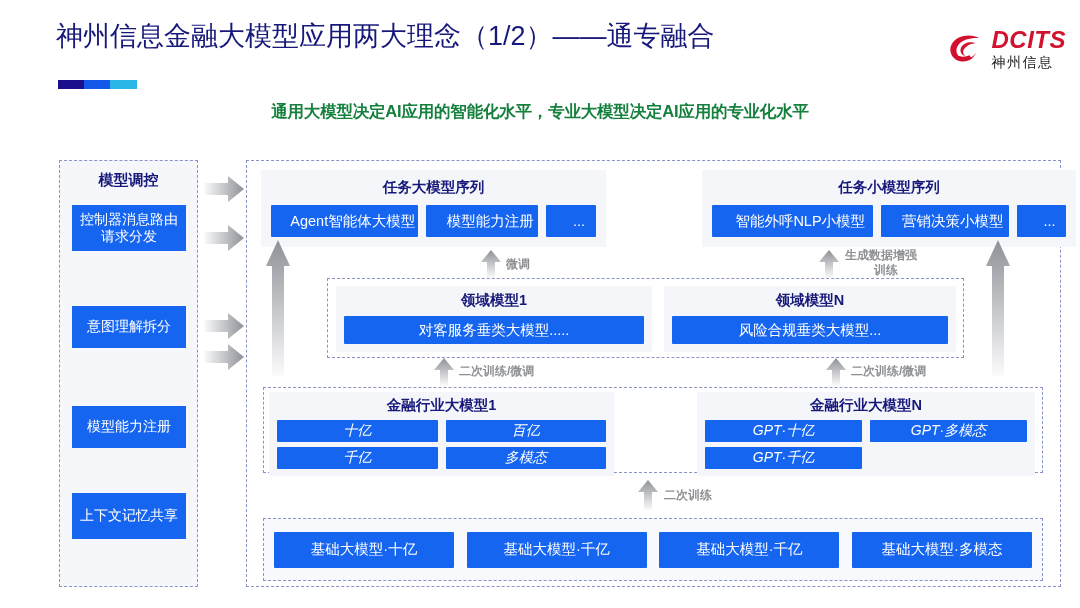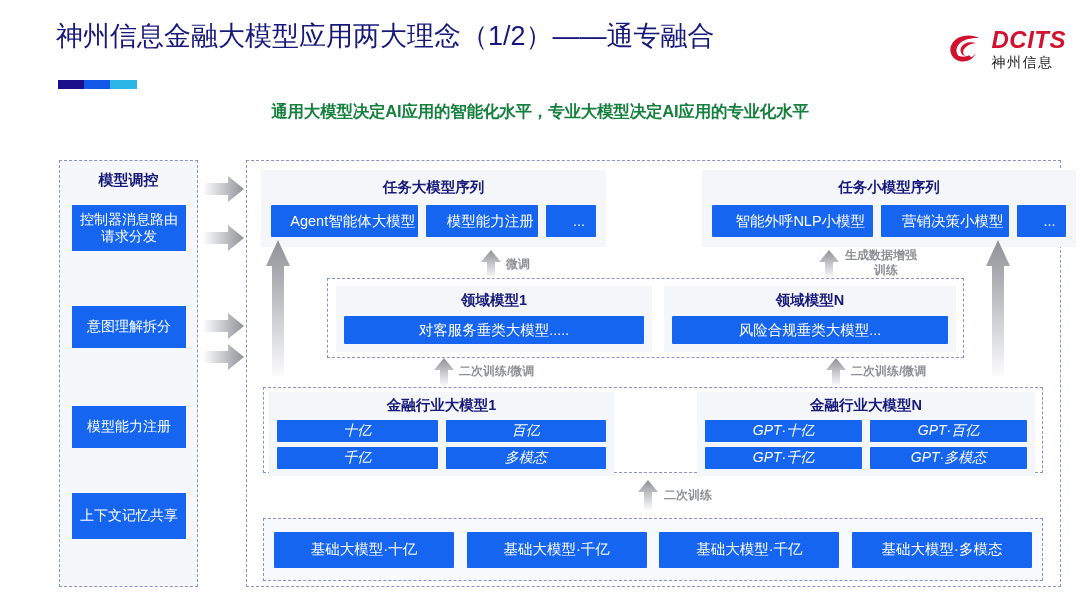--- a/index.html
+++ b/index.html
@@ -257,21 +257,20 @@
       </div>
     </div>
     <div class="ip ip-right">
       <div class="panel-title">金融行业大模型N</div>
       <div class="grid">
         <div class="col">
           <div class="blue">GPT·十亿</div>
           <div class="blue">GPT·千亿</div>
         </div>
         <div class="col">
-          <div class="blue">GPT·百亿</div>
           <div class="blue">GPT·多模态</div>
         </div>
       </div>
     </div>
   </div>
 
   <svg class="uarrow" style="left:638px; top:480px; width:20px; height:30px;" viewBox="0 0 20 30">
     <path d="M6 30 V12 H0 L10 0 L20 12 H14 V30 Z" fill="url(#gu)"></path>
   </svg>
   <div class="caption" style="left:664px; top:487px;">二次训练</div>

